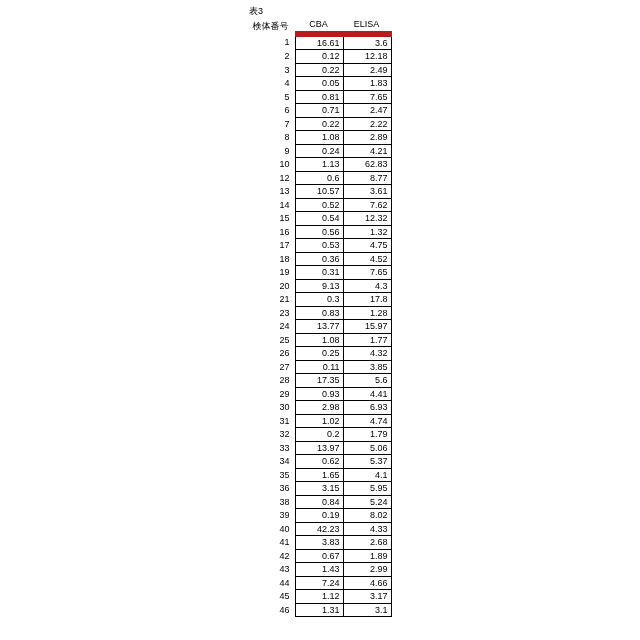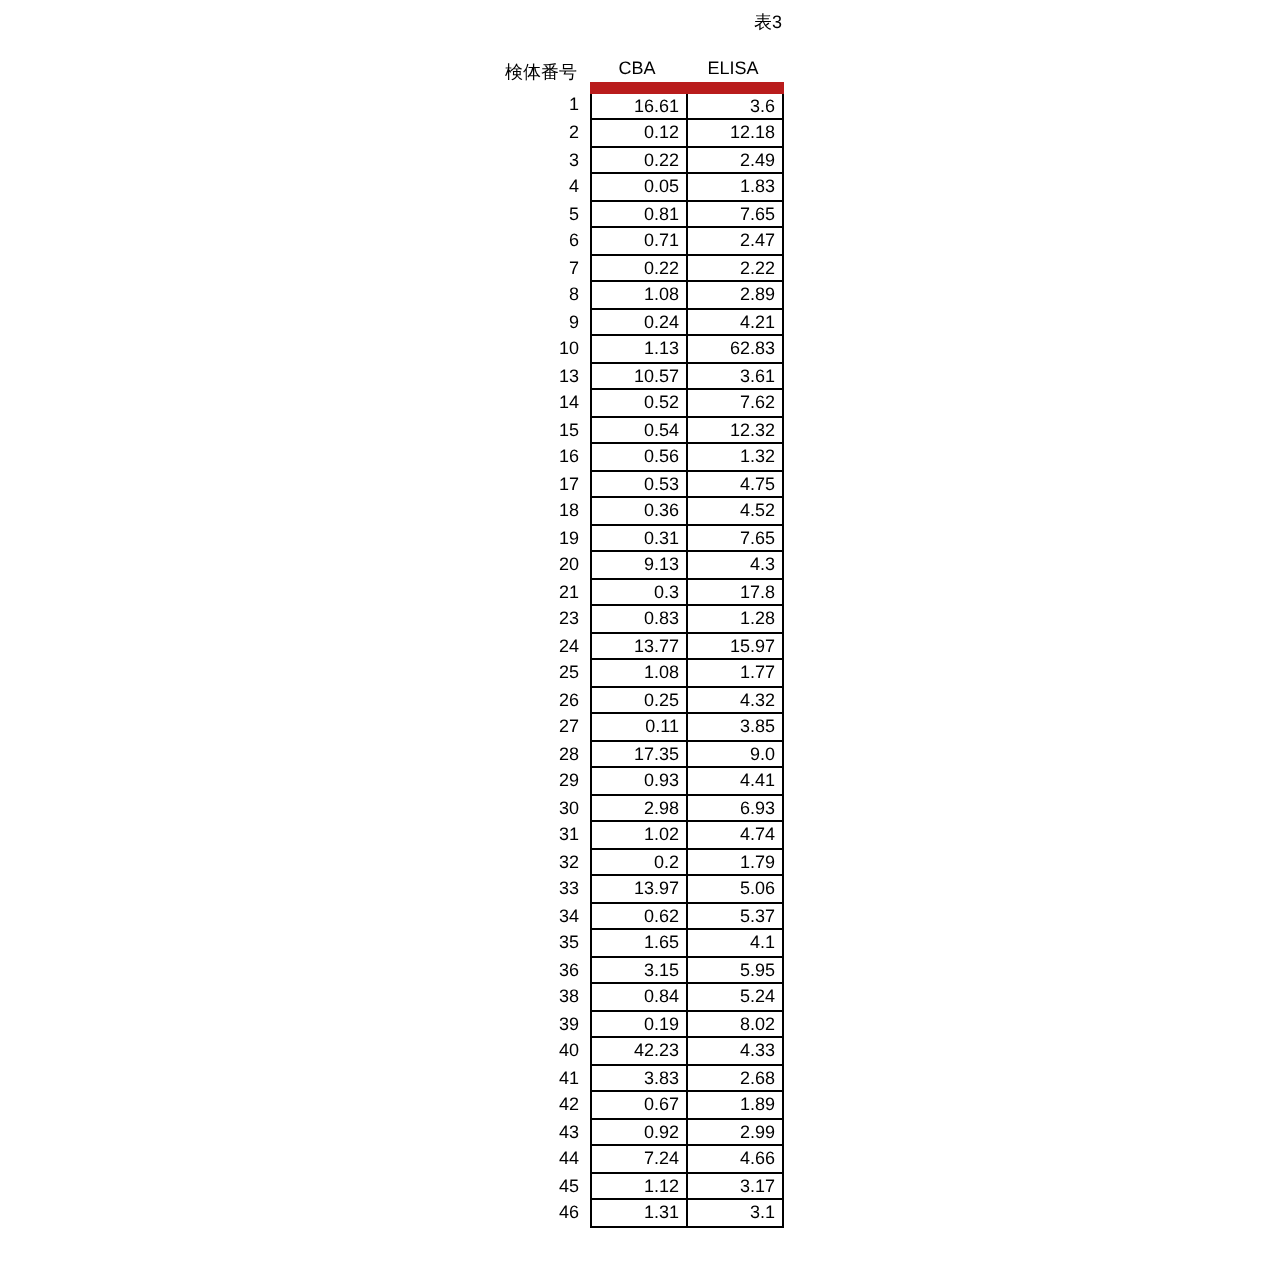--- a/index.html
+++ b/index.html
@@ -22,22 +22,22 @@
   }
   .table-wrap {
     position: absolute;
     left: 249px;
     top: 6px;
     width: 142px;
   }
   .table-caption {
     font-size: 9px;
     line-height: 11px;
-    text-align: right;
-    margin: 0 0 11px 0;
+    text-align: left;
+    margin: 0 0 1px 0;
     letter-spacing: 0px;
   }
   table.data {
     border-collapse: collapse;
     width: 142px;
     table-layout: fixed;
     font-size: 9px;
   }
   table.data col.c-id { width: 46px; }
   table.data col.c-cba { width: 48px; }
@@ -147,20 +147,25 @@
             <td class="id-cell">9</td>
             <td>0.24</td>
             <td>4.21</td>
           </tr>
           <tr>
             <td class="id-cell">10</td>
             <td>1.13</td>
             <td>62.83</td>
           </tr>
           <tr>
+            <td class="id-cell">12</td>
+            <td>0.6</td>
+            <td>8.77</td>
+          </tr>
+          <tr>
             <td class="id-cell">13</td>
             <td>10.57</td>
             <td>3.61</td>
           </tr>
           <tr>
             <td class="id-cell">14</td>
             <td>0.52</td>
             <td>7.62</td>
           </tr>
           <tr>
@@ -219,21 +224,21 @@
             <td>4.32</td>
           </tr>
           <tr>
             <td class="id-cell">27</td>
             <td>0.11</td>
             <td>3.85</td>
           </tr>
           <tr>
             <td class="id-cell">28</td>
             <td>17.35</td>
-            <td>9.0</td>
+            <td>5.6</td>
           </tr>
           <tr>
             <td class="id-cell">29</td>
             <td>0.93</td>
             <td>4.41</td>
           </tr>
           <tr>
             <td class="id-cell">30</td>
             <td>2.98</td>
             <td>6.93</td>
@@ -288,21 +293,21 @@
             <td>3.83</td>
             <td>2.68</td>
           </tr>
           <tr>
             <td class="id-cell">42</td>
             <td>0.67</td>
             <td>1.89</td>
           </tr>
           <tr>
             <td class="id-cell">43</td>
-            <td>0.92</td>
+            <td>1.43</td>
             <td>2.99</td>
           </tr>
           <tr>
             <td class="id-cell">44</td>
             <td>7.24</td>
             <td>4.66</td>
           </tr>
           <tr>
             <td class="id-cell">45</td>
             <td>1.12</td>

